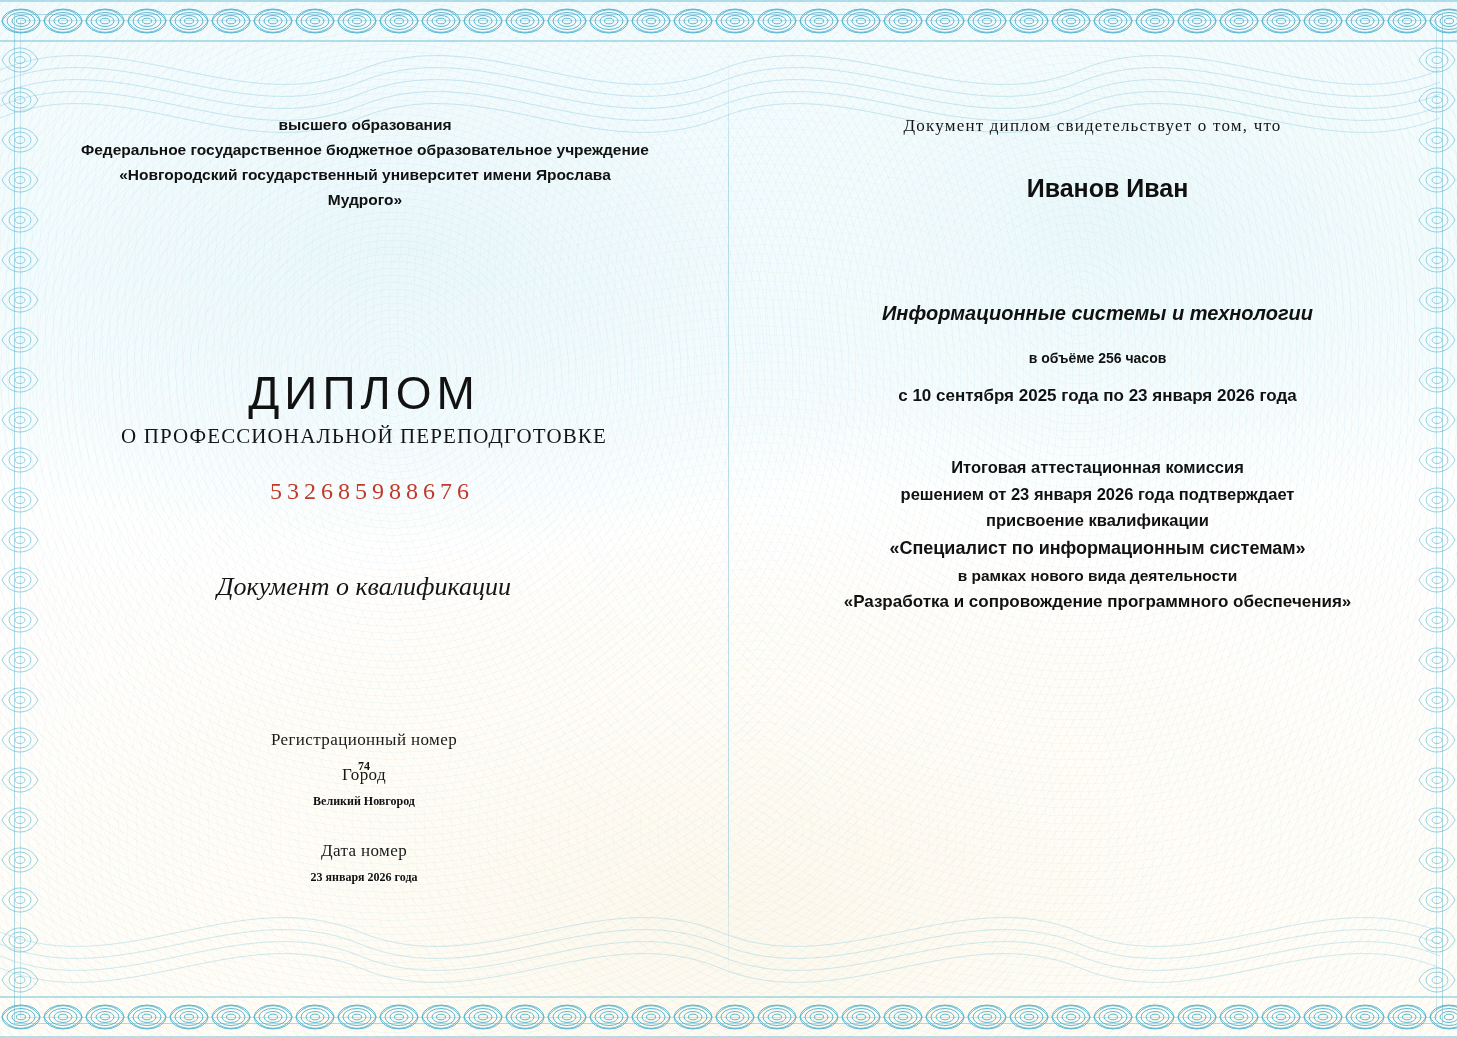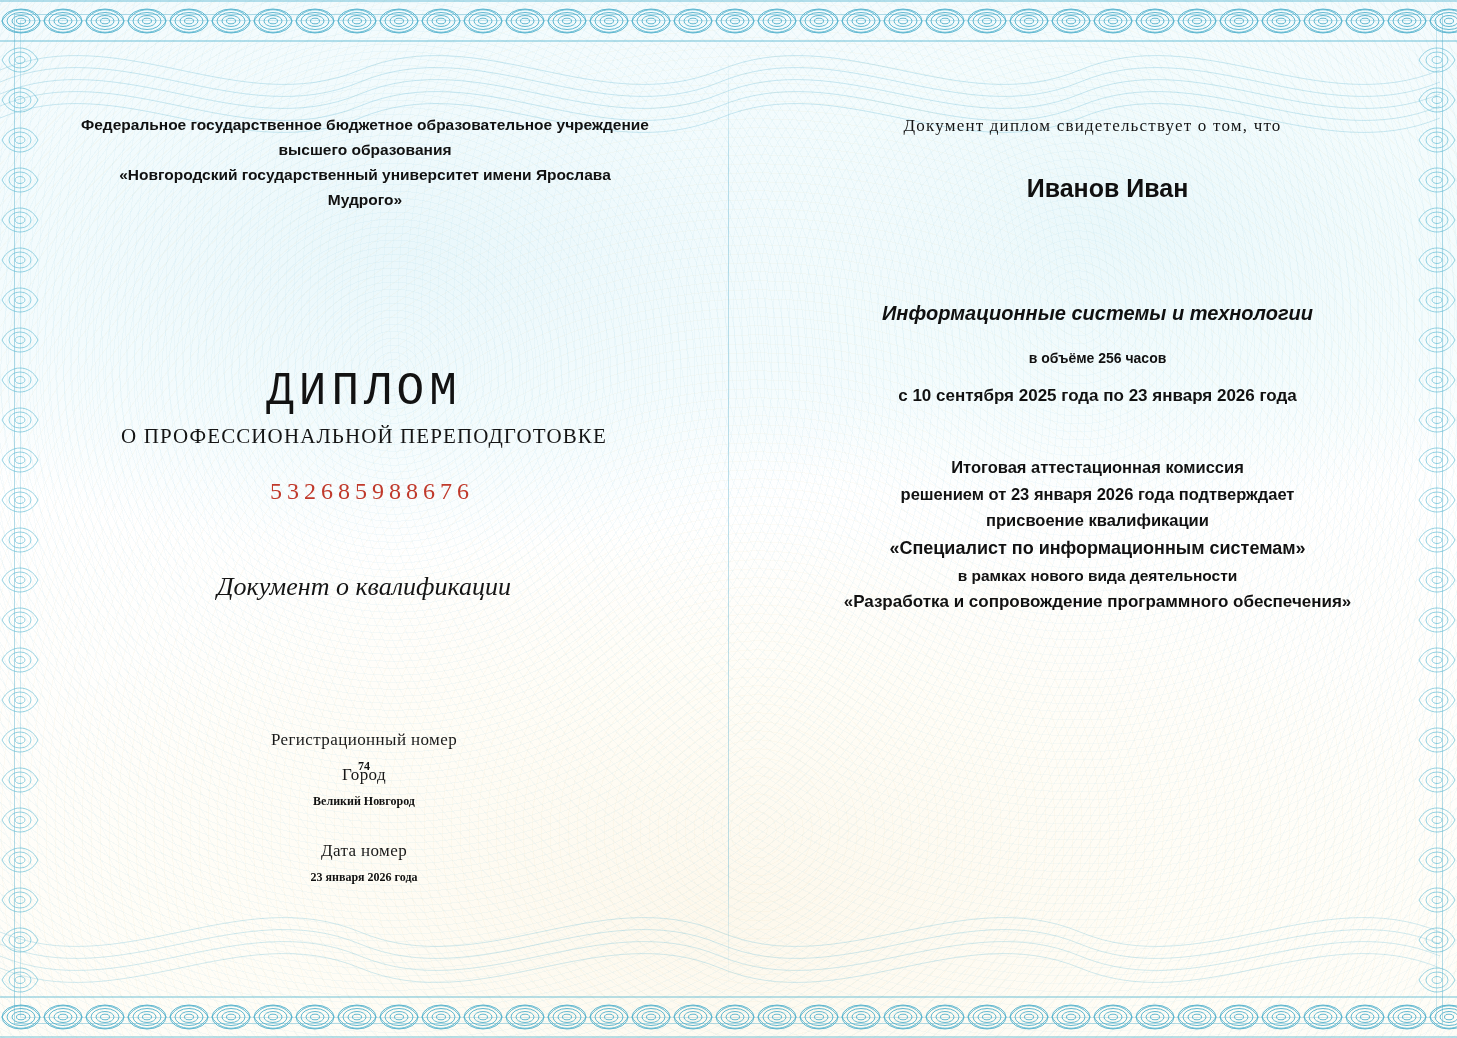--- a/index.html
+++ b/index.html
@@ -105,21 +105,21 @@
     font-weight: bold;
     line-height: 1.62;
     color: #111;
   }
 
   .diploma-title {
     position: absolute;
     left: 0; right: 0;
     top: 366px;
     text-align: center;
-    font-family: Liberation Mono, monospace;
+    font-family: Liberation Sans, sans-serif;
     font-size: 46px;
     letter-spacing: 5px;
     color: #121212;
     font-weight: normal;
   }
   .diploma-sub {
     position: absolute;
     left: 0; right: 0;
     top: 424px;
     text-align: center;
@@ -331,22 +331,22 @@
     </svg>
   </div>
 
   <div class="thin-frame"></div>
   <div class="thin-frame2"></div>
   <div class="center-divider"></div>
 
   <div class="pane pane-left">
 
     <div class="org-block">
+      <div>высшего образования</div>
       <div>Федеральное государственное бюджетное образовательное учреждение</div>
-      <div>высшего образования</div>
       <div>«Новгородский государственный университет имени Ярослава</div>
       <div>Мудрого»</div>
     </div>
 
     <div class="diploma-title">ДИПЛОМ</div>
     <div class="diploma-sub">О ПРОФЕССИОНАЛЬНОЙ ПЕРЕПОДГОТОВКЕ</div>
     <div class="blank-number">532685988676</div>
     <div class="doc-kind">Документ о квалификации</div>
 
     <div class="reg-block">

